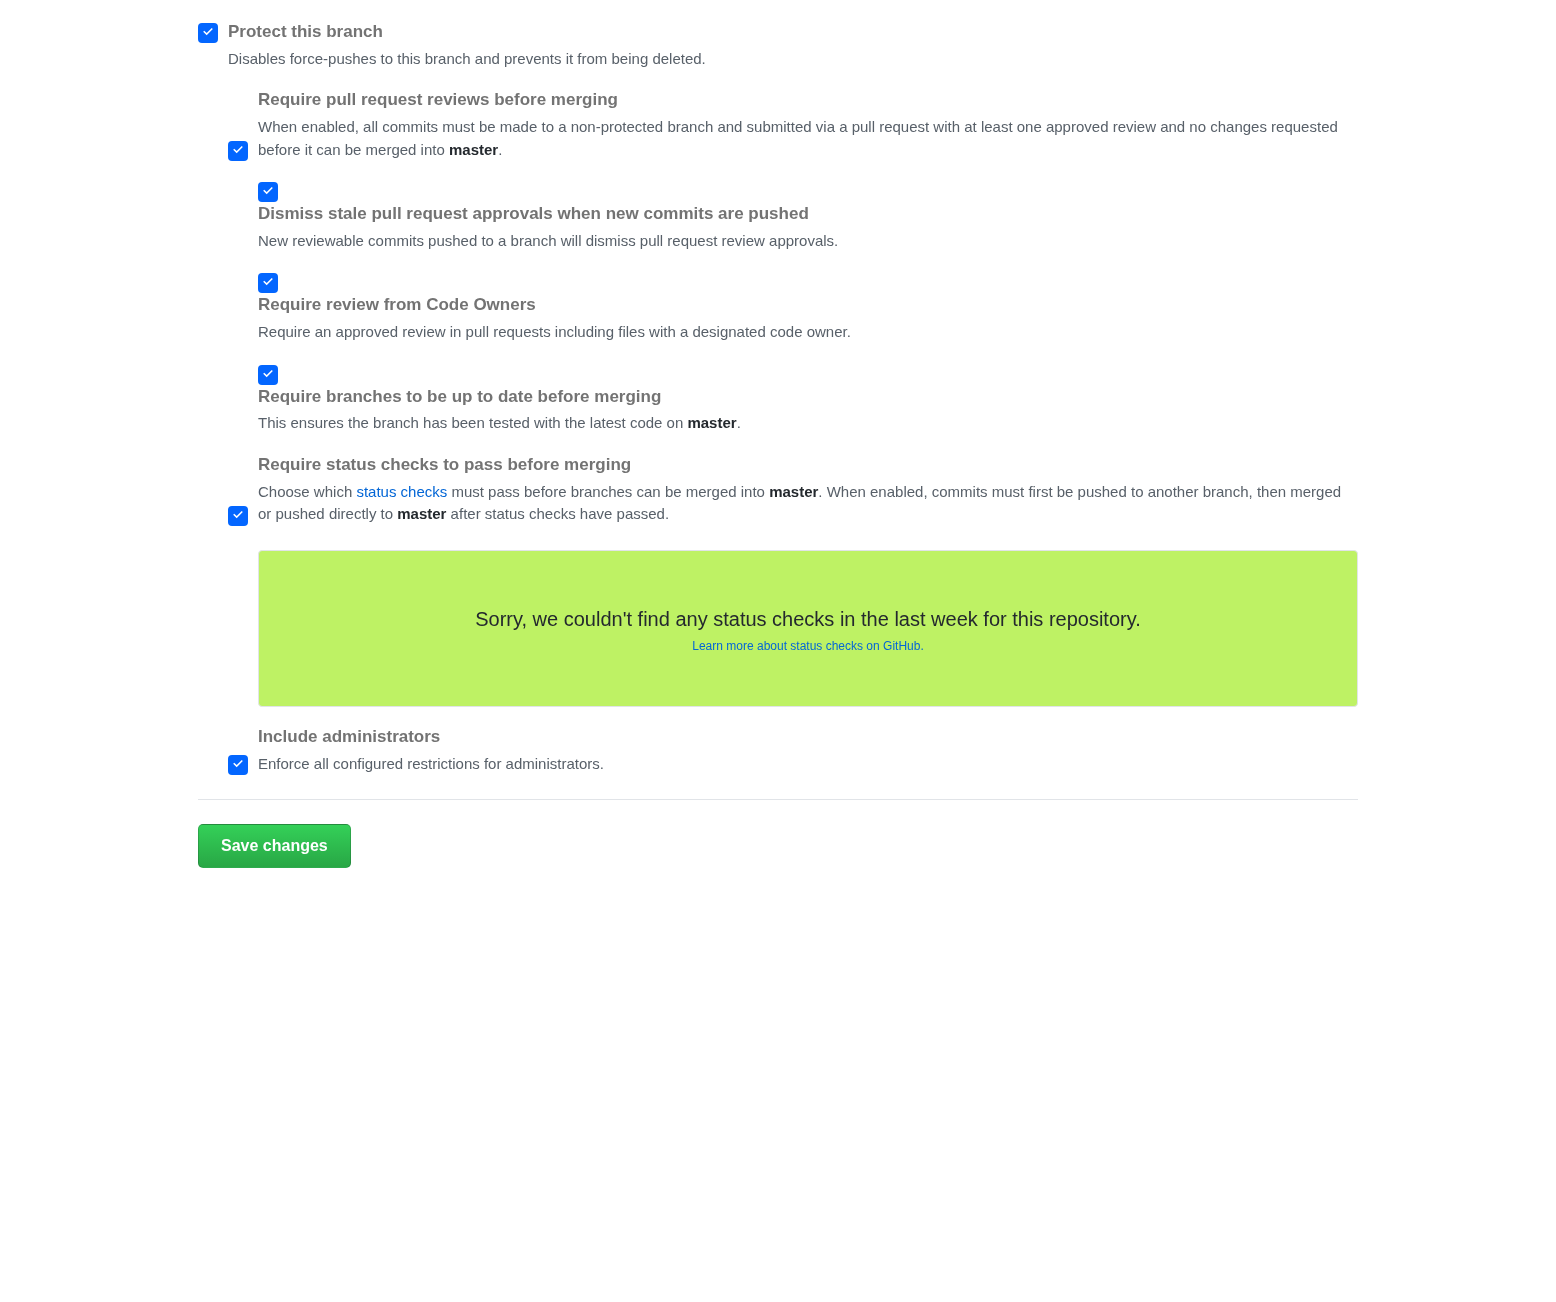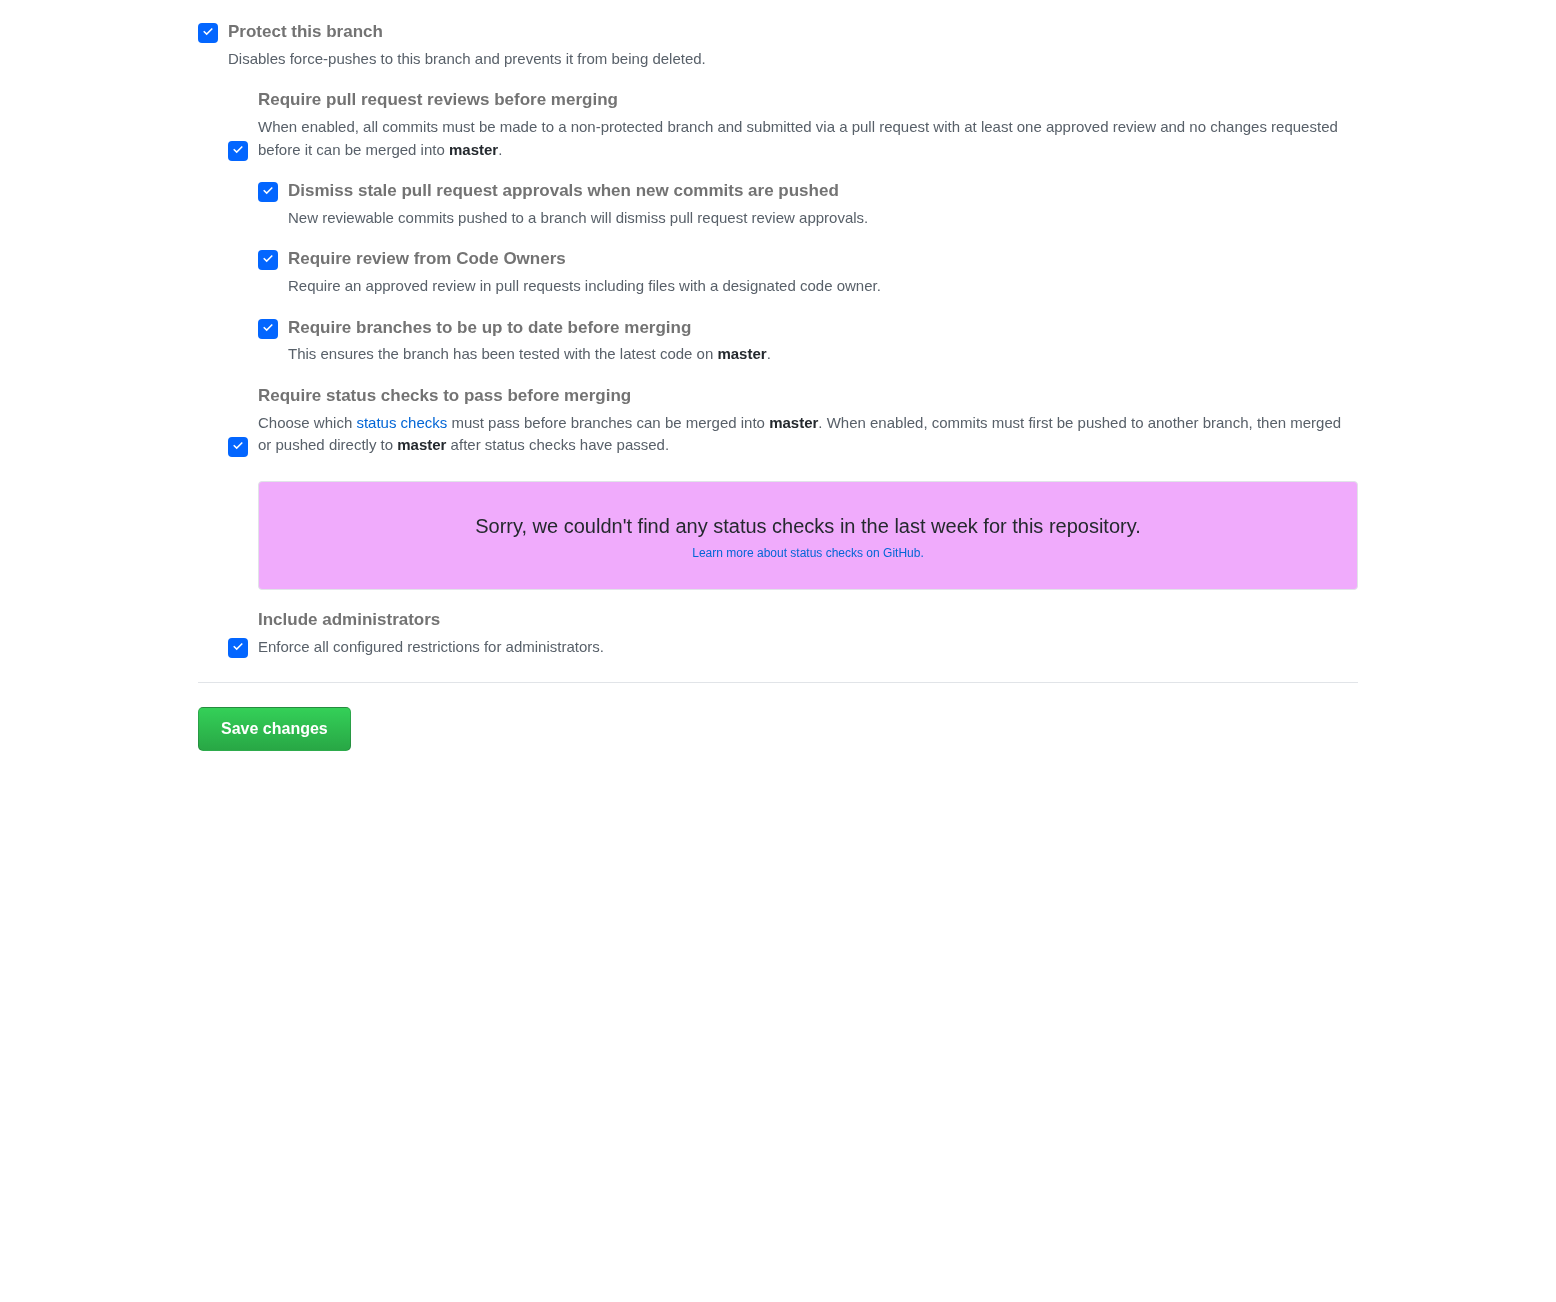--- a/index.html
+++ b/index.html
@@ -47,26 +47,26 @@
 }
 .option-desc {
   color: #586069;
   font-size: 15px;
   line-height: 1.5;
   margin-top: 4px;
 }
 .option-desc strong { color: #24292e; font-weight: 600; }
 .option-desc a { color: #0366d6; text-decoration: none; }
 .indent-1 { margin-left: 30px; align-items: flex-end; }
-.indent-2 { margin-left: 60px; }
+.indent-2 { margin-left: 60px; flex-direction: column; }
 .status-box {
-  background: #f0abfc;
+  background: #bef264;
   border: 1px solid #e1e4e8;
   border-radius: 4px;
-  padding: 28px 20px;
+  padding: 52px 20px;
   text-align: center;
   margin: 24px 0 18px 60px;
 }
 .status-box-text {
   font-size: 20px;
   color: #24292e;
   line-height: 1.6;
 }
 .status-box-link {
   color: #0366d6;

